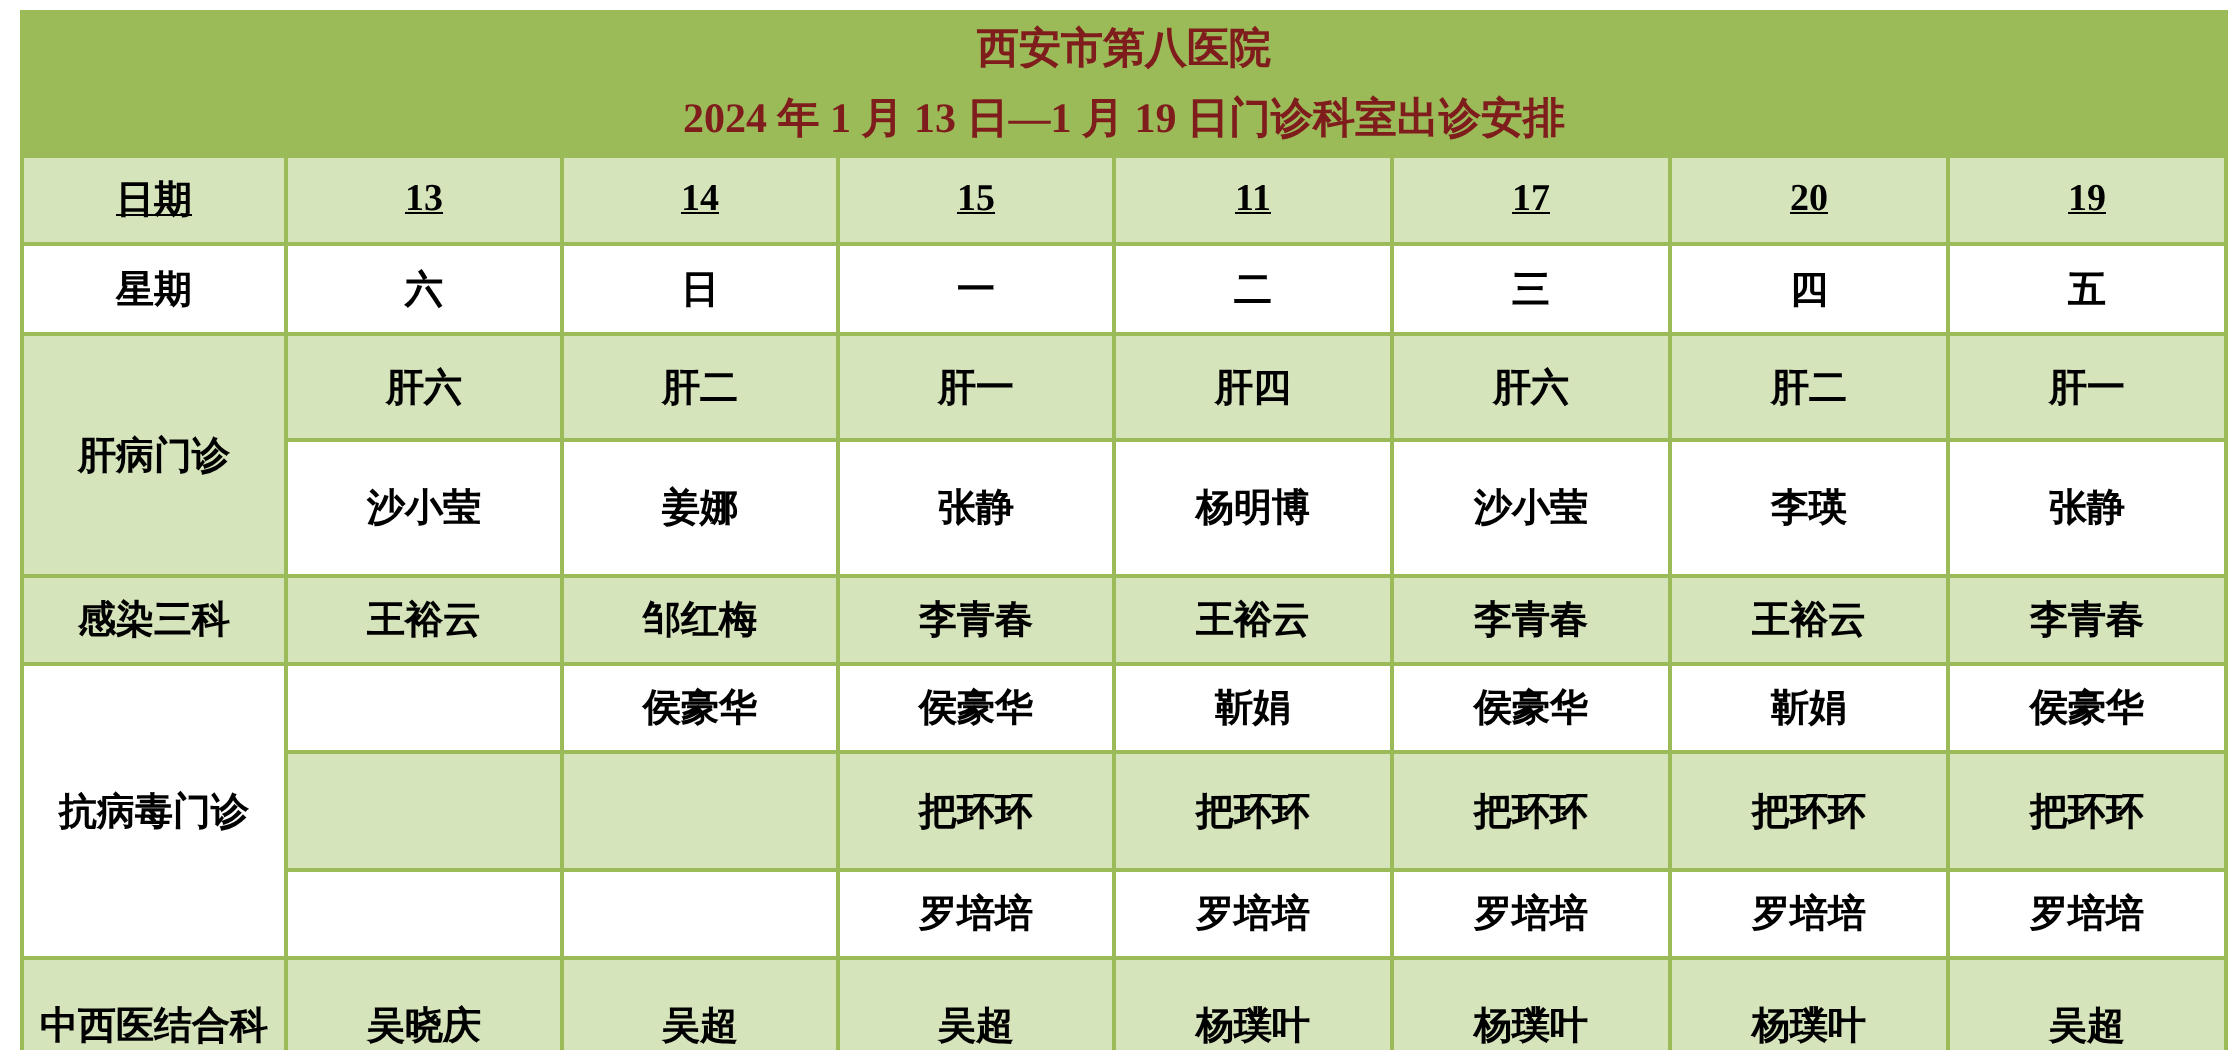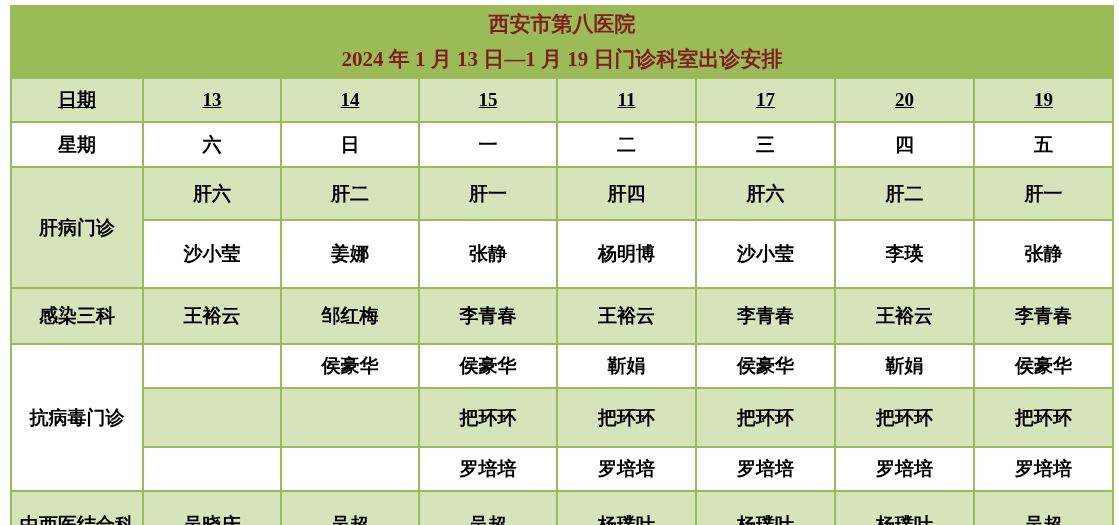--- a/index.html
+++ b/index.html
@@ -31,21 +31,21 @@
     font-size: 21px;
   }
   tr.hdr .t-line { line-height: 35px; }
   tr.light { background: #d6e4bc; }
   tr.white { background: #ffffff; }
   tr.r-hdr  { height: 71px; }
   tr.r-date { height: 44px; text-decoration: underline; }
   tr.r-week { height: 45px; }
   tr.r-53 { height: 53px; }
   tr.r-55 { height: 68px; }
-  tr.r-52 { height: 56px; }
+  tr.r-52 { height: 44px; }
   tr.r-44 { height: 44px; }
   tr.r-45 { height: 59px; }
   tr.r-54 { height: 67px; }
 </style>
 </head>
 <body>
 
 <table class="schedule">
   <colgroup>
     <col style="width:132px">

